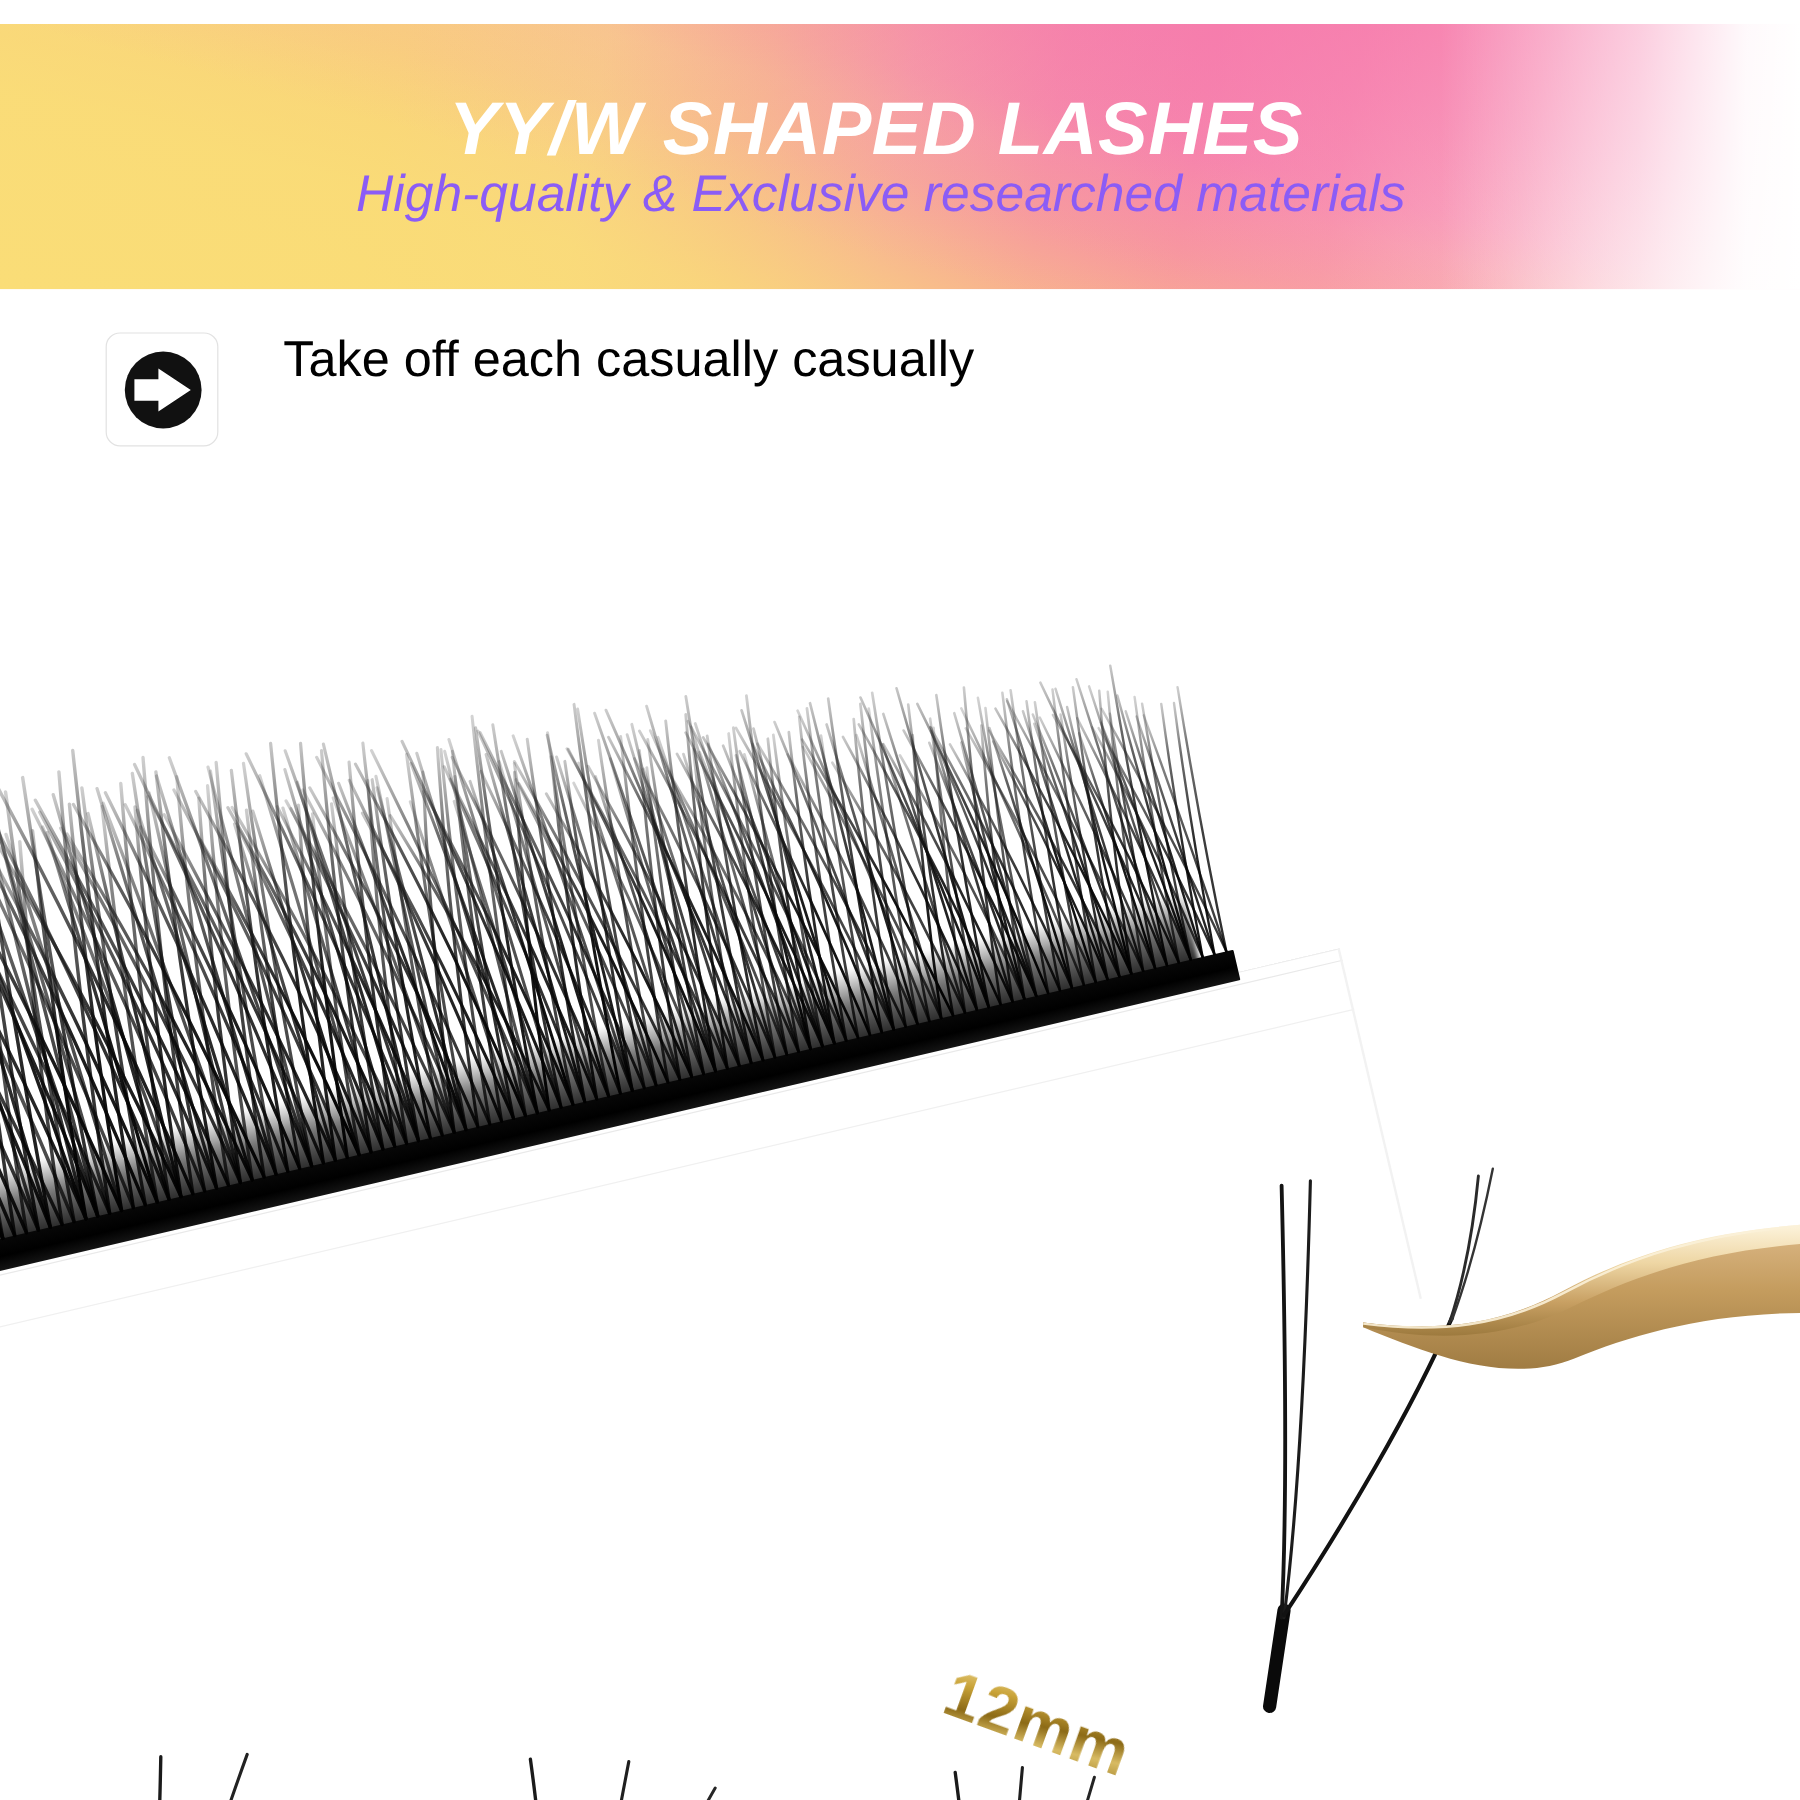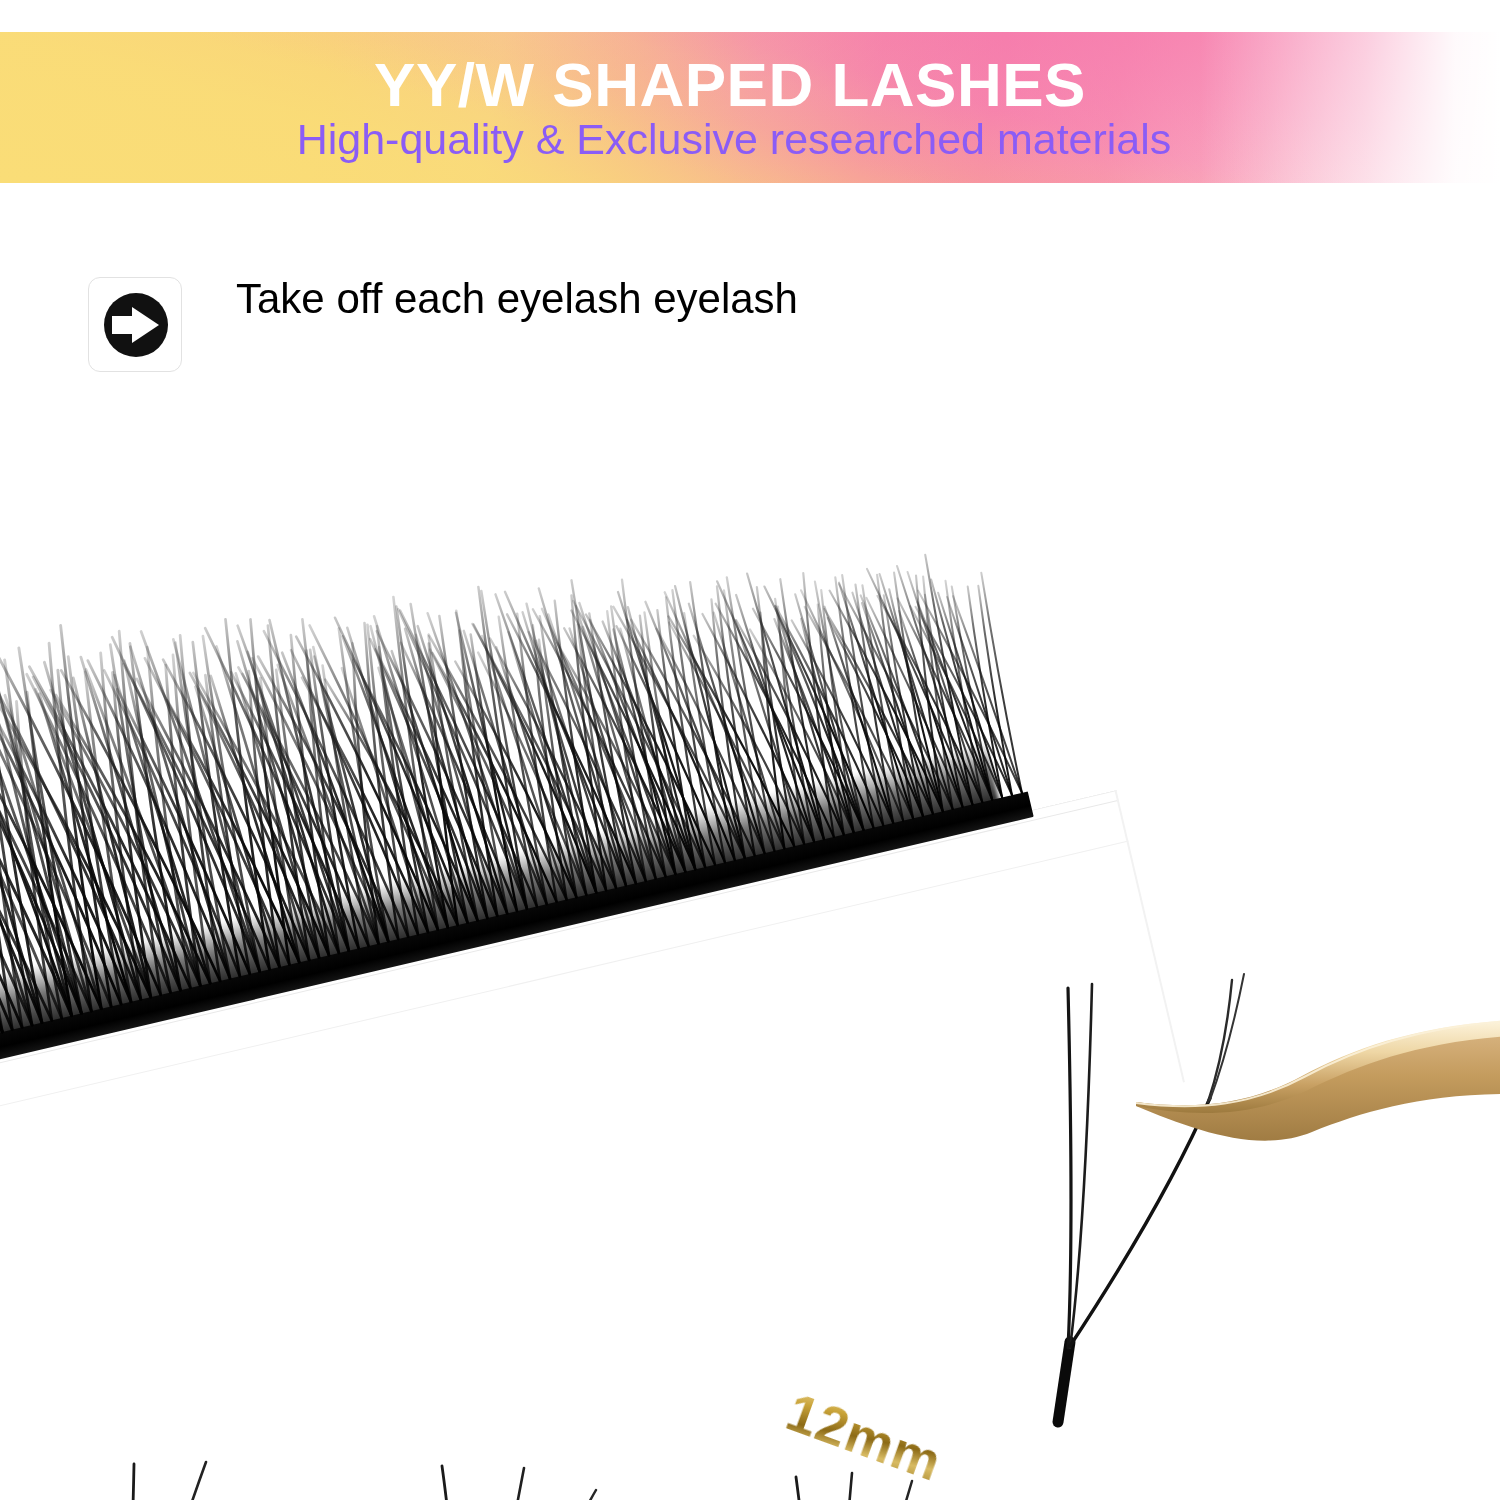--- a/index.html
+++ b/index.html
@@ -4,22 +4,23 @@
 <style>
   html,body{margin:0;padding:0;background:#ffffff;}
   body{
     width:1500px;height:1500px;overflow:hidden;position:relative;
     font-family:"Liberation Sans","DejaVu Sans",sans-serif;
     background:#ffffff;
   }
 
   
   #banner{
-    position:absolute;left:0;top:32px;width:1500px;height:151px;
+    position:absolute;left:0;top:20px;width:1500px;height:221px;
     overflow:hidden;
+    font-style:italic;
   }
   #banner .g-base{
     position:absolute;inset:0;
     background:linear-gradient(100deg,#f9df77 0%,#f9dd74 22%,#f8d884 33%,#f6b98f 42%,#f59aa6 50%,#f582ab 58%,#f67bae 66%,#f889b6 74%,#fbb4cc 84%,#fde2eb 92%,#fefafb 97%,#ffffff 100%);
   }
   #banner .g-warm{
     position:absolute;inset:0;
     background:linear-gradient(15deg, rgba(250,221,119,0.95) 0%, rgba(250,219,120,0.78) 26%, rgba(249,196,130,0.38) 47%, rgba(248,170,150,0.10) 62%, rgba(255,255,255,0) 76%);
   }
   #banner .g-pinktop{
@@ -144,21 +145,21 @@
   <div id="icon-box">
     <span>
       <svg width="74" height="76" viewBox="0 0 74 76" xmlns="http://www.w3.org/2000/svg">
         <circle cx="37" cy="38" r="32" fill="#111111"></circle>
         <path d="M33 20 L60 38 L33 56 L33 47 L13 47 L13 29 L33 29 Z" fill="#ffffff"></path>
       </svg>
     </span>
   </div>
 
   <div id="feature-lines">
-    <div class="feat-line">Take off each eyelash eyelash</div>
+    <div class="feat-line">Take off each casually casually</div>
   </div>
 
 </div>
 
 <div id="stage">
 
   <div id="card">
     <div class="edge-a"></div>
     <div class="edge-b"></div>
     <div class="corner"></div>

